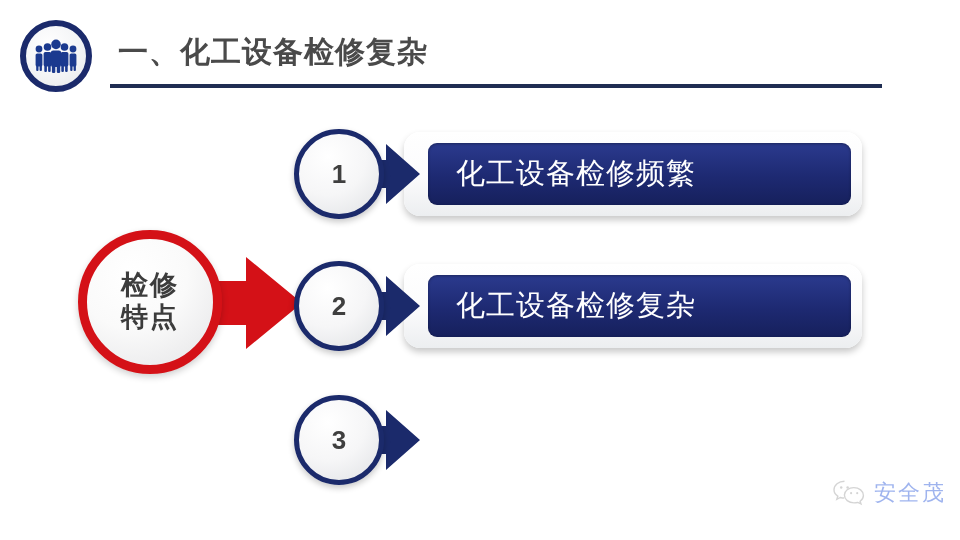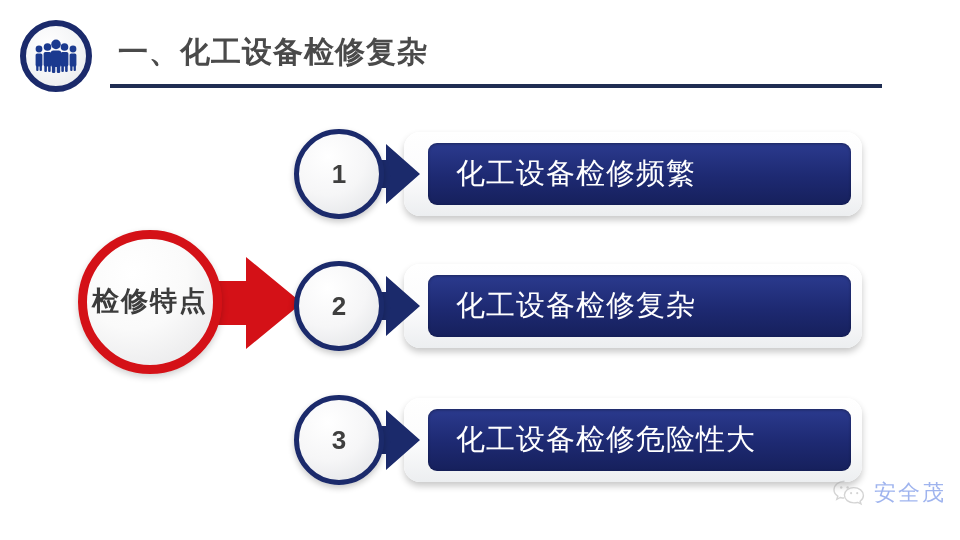--- a/index.html
+++ b/index.html
@@ -71,21 +71,21 @@
     position: absolute;
     left: 0px;
     top: 2px;
     width: 144px;
     height: 144px;
     border-radius: 50%;
     border: 9px solid #d41117;
     box-sizing: border-box;
     background: radial-gradient(circle at 36% 28%, #ffffff 0%, #fafafa 45%, #e4e4e6 100%);
     display: flex;
-    flex-direction: row;
+    flex-direction: column;
     align-items: center;
     justify-content: center;
     box-shadow: 0 3px 7px rgba(0,0,0,0.20);
   }
   .red-circle .line {
     font-size: 27px;
     font-weight: bold;
     color: #3c3c3c;
     line-height: 1.18;
     letter-spacing: 2px;
@@ -250,25 +250,20 @@
     </div>
     <svg class="blue-arrow" viewBox="0 0 74 62">
       <polygon points="0,17 40,17 40,1 74,31 40,61 40,45 0,45" fill="#1b2a6b"></polygon>
     </svg>
     <div class="num-circle">
       <span>2</span>
     </div>
   </div>
 
   <div class="row row-3">
-    <div class="bar-frame">
-      <div class="bar-inner">
-        <div class="bar-text">化工设备检修危险性大</div>
-      </div>
-    </div>
     <svg class="blue-arrow" viewBox="0 0 74 62">
       <polygon points="0,17 40,17 40,1 74,31 40,61 40,45 0,45" fill="#1b2a6b"></polygon>
     </svg>
     <div class="num-circle">
       <span>3</span>
     </div>
   </div>
 
   <div class="watermark">
     <svg width="34" height="28" viewBox="0 0 34 28">

